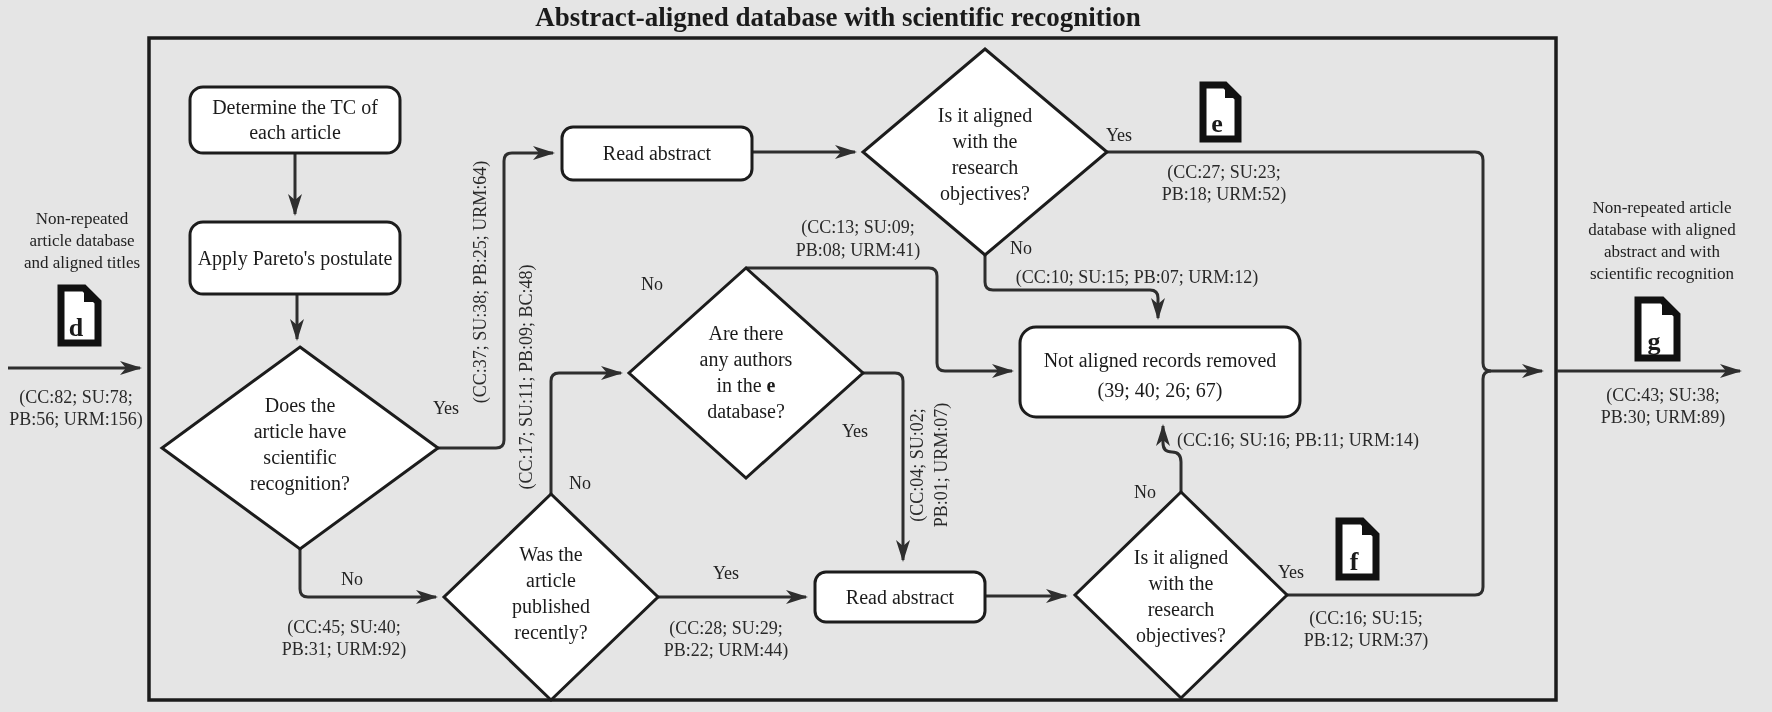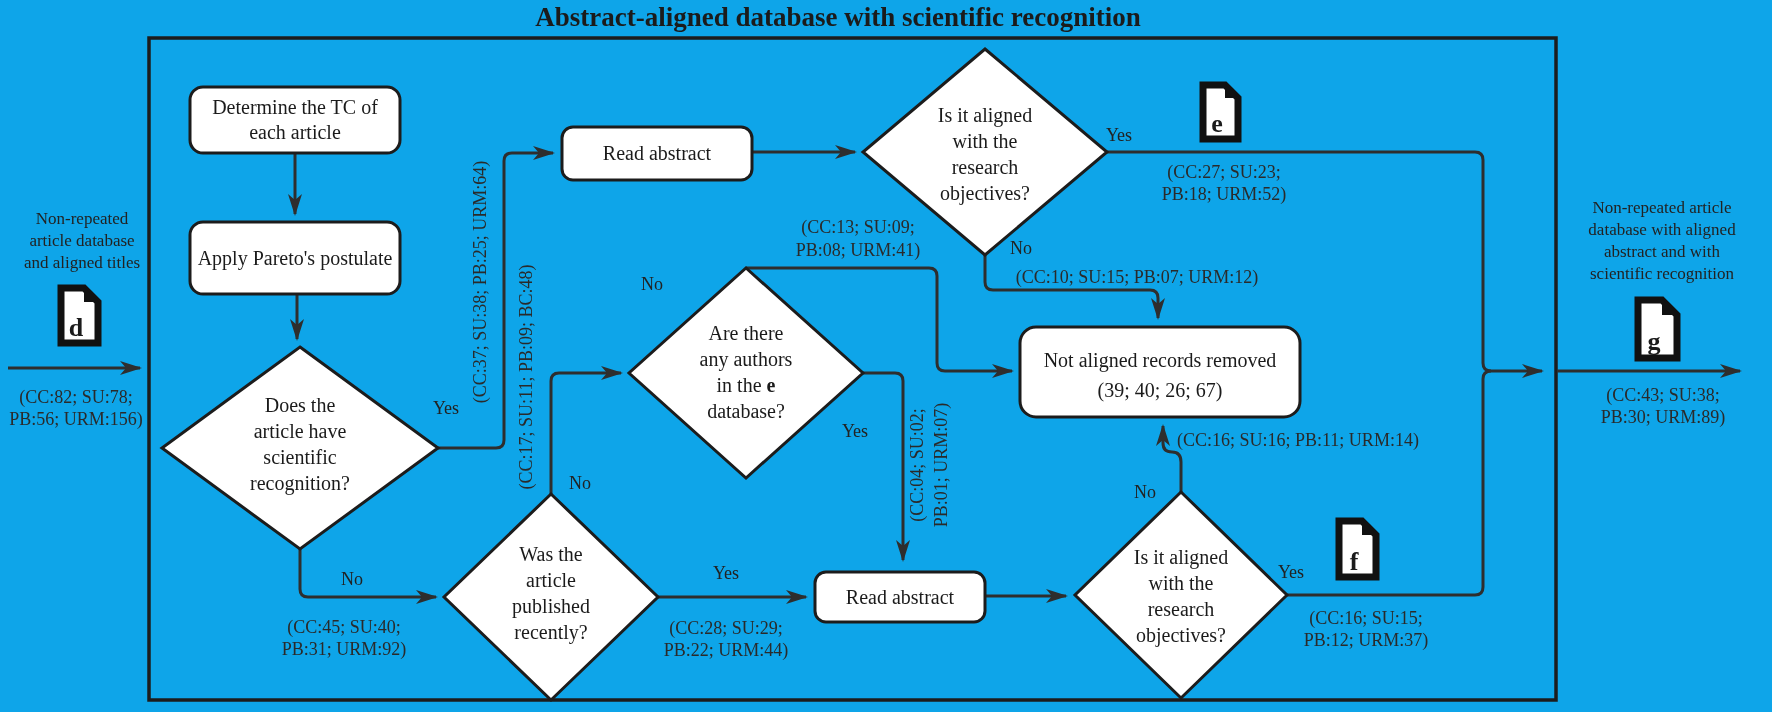--- a/index.html
+++ b/index.html
@@ -1,16 +1,16 @@
 <!DOCTYPE html>
 <html><head>
 <meta charset="utf-8">
 <style>
   html,body{margin:0;padding:0;background:#ffffff;}
-  #stage{position:relative;width:1772px;height:712px;background:#0ea5e9;overflow:hidden;}
+  #stage{position:relative;width:1772px;height:712px;background:#e5e5e5;overflow:hidden;}
   svg{font-family:"Liberation Serif", serif;}
   text{fill:#1b1b1b;}
   .node-text{font-size:20px;}
   .title-text{font-size:27px;font-weight:bold;}
   .edge-label{font-size:18px;fill:#222;}
   .counts{font-size:18px;fill:#2a2a2a;}
   .side-label{font-size:17px;fill:#222;}
   .icon-letter{font-size:26px;font-weight:bold;}
   .shape{fill:#ffffff;stroke:#1c1c1c;stroke-width:3;}
   .edge{fill:none;stroke:#2e2e2e;stroke-width:3;}

